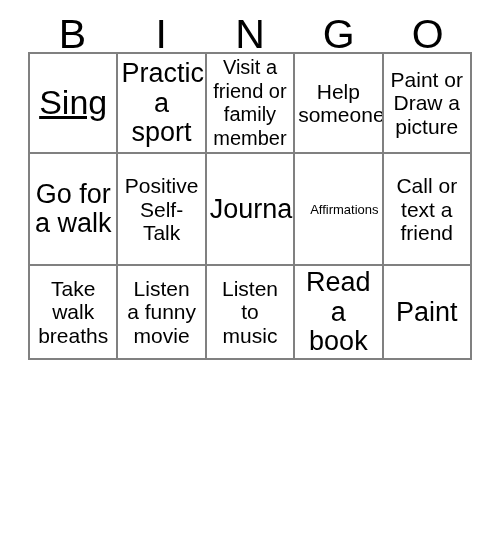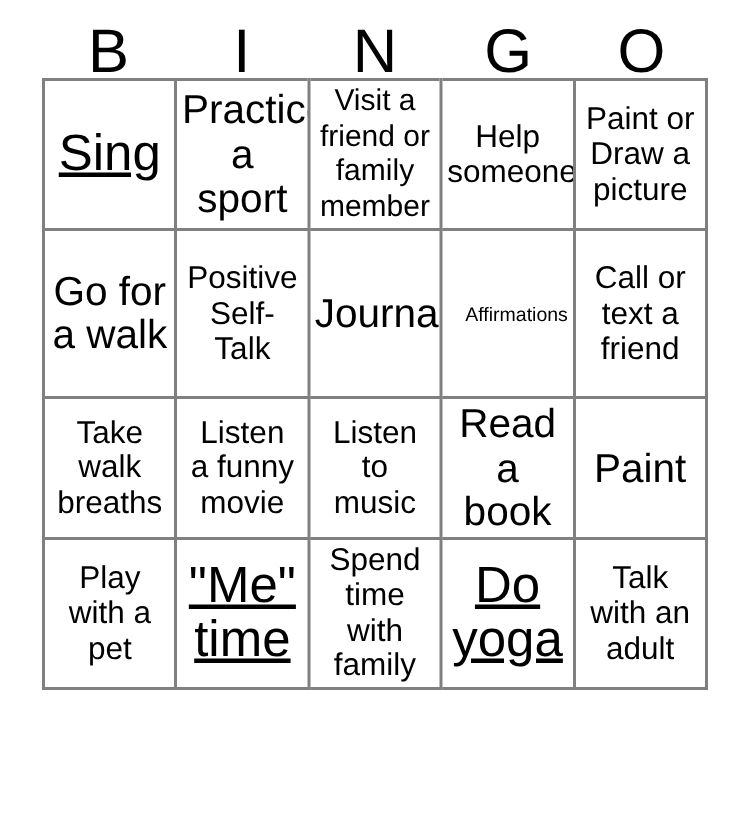--- a/index.html
+++ b/index.html
@@ -170,40 +170,15 @@
         </div>
       <div class="cell r4">
           <span class="cell-text t-xl">Read
 a book</span>
         </div>
       <div class="cell r4">
           <span class="cell-text t-xl">Paint</span>
         </div>
     </div>
 
-    <div class="grid-row r5">
-      <div class="cell r5">
-          <span class="cell-text t-md">Play
-with a
-pet</span>
-        </div>
-      <div class="cell r5">
-          <span class="cell-text t-xxl">"Me"
-time</span>
-        </div>
-      <div class="cell r5">
-          <span class="cell-text t-md">Spend
-time with
-family</span>
-        </div>
-      <div class="cell r5">
-          <span class="cell-text t-xxl">Do
-yoga</span>
-        </div>
-      <div class="cell r5">
-          <span class="cell-text t-md">Talk
-with an
-adult</span>
-        </div>
-    </div>
 
   </div>
 </div>
 
 </body></html>

